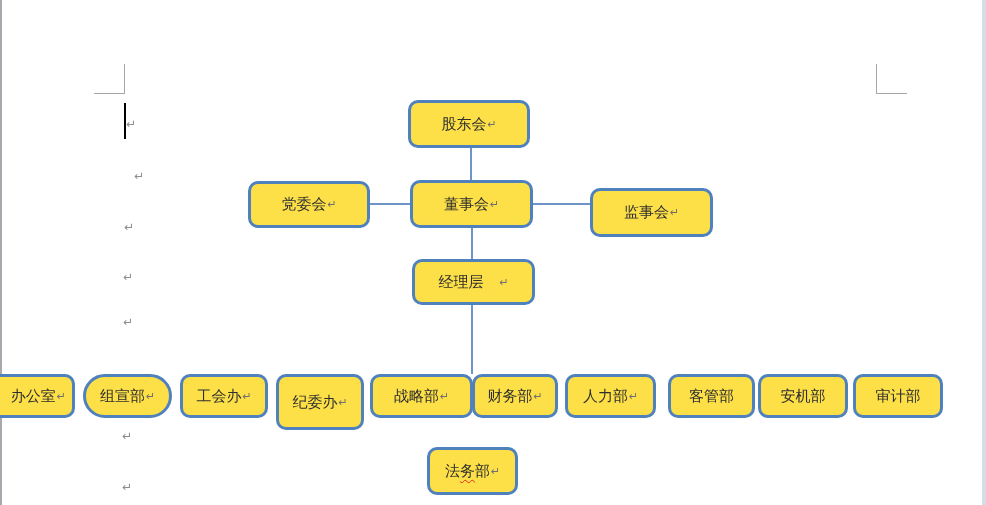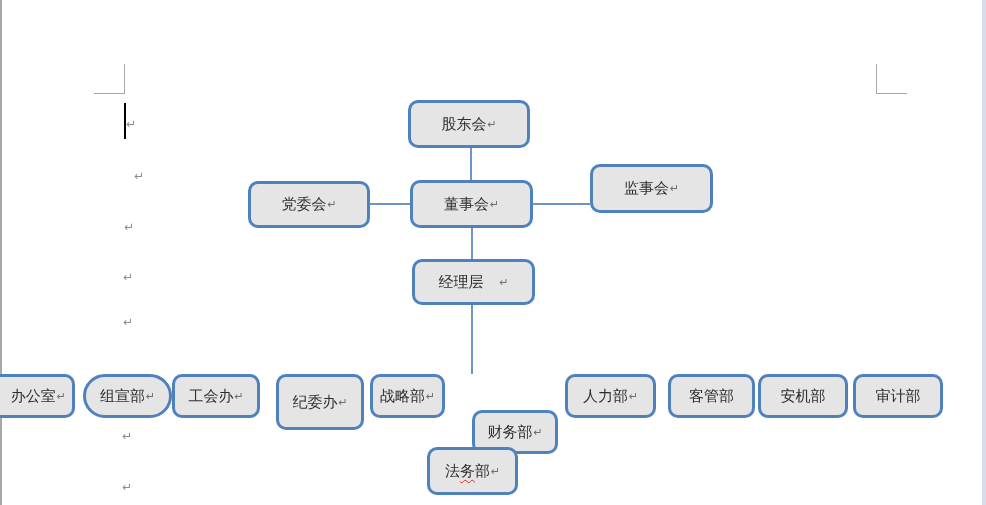--- a/index.html
+++ b/index.html
@@ -14,21 +14,21 @@
   .corner{position:absolute;width:30px;height:29px;}
   .corner.tl{left:94px;top:64px;border-right:1px solid #a6a6a6;border-bottom:1px solid #a6a6a6;}
   .corner.tr{left:876px;top:64px;border-left:1px solid #a6a6a6;border-bottom:1px solid #a6a6a6;}
   .caret{position:absolute;left:124px;top:103px;width:2px;height:36px;background:#000;}
   .pmark{
     position:absolute;color:#8c8c8c;font-size:12px;line-height:12px;
     font-family:"DejaVu Sans","Liberation Sans",sans-serif;
   }
   
   .node{
-    position:absolute;box-sizing:border-box;background:#e5e5e5;
+    position:absolute;box-sizing:border-box;background:#fde047;
     border:3px solid #4f81bd;border-radius:10px;
     display:flex;align-items:center;justify-content:center;
     color:#2e2e2e;font-size:15px;white-space:nowrap;z-index:2;
   }
   .node .rmark{
     color:#6f6f6f;font-size:11px;margin-left:1px;
     font-family:"DejaVu Sans","Liberation Sans",sans-serif;
   }
   .conn{position:absolute;background:#6e95c7;z-index:1;}
   .misspell{
@@ -69,51 +69,51 @@
   </div>
 
   <div class="node" style="left:248px;top:181px;width:122px;height:47px;">
     <span>党委会</span>
       <span class="rmark">↵</span>
   </div>
   <div class="node" style="left:410px;top:180px;width:123px;height:48px;text-align:center;">
     <span>董事会</span>
       <span class="rmark">↵</span>
   </div>
-  <div class="node" style="left:590px;top:164px;width:123px;height:49px;">
+  <div class="node" style="left:590px;top:188px;width:123px;height:49px;">
     <span>监事会</span>
       <span class="rmark">↵</span>
   </div>
 
   <div class="node" style="left:412px;top:259px;width:123px;height:46px;gap:15px;">
     <span>经理层</span>
       <span class="rmark">↵</span>
   </div>
 
   <div class="node" style="left:-17px;top:374px;width:92px;height:44px;justify-content:flex-end;padding-right:6px;">
     <span>办公室</span>
       <span class="rmark">↵</span>
   </div>
   <div class="node" style="left:83px;top:374px;width:89px;height:44px;border-radius:22px;">
     <span>组宣部</span>
       <span class="rmark">↵</span>
   </div>
-  <div class="node" style="left:172px;top:374px;width:88px;height:44px;">
+  <div class="node" style="left:180px;top:374px;width:88px;height:44px;">
     <span>工会办</span>
       <span class="rmark">↵</span>
   </div>
   <div class="node" style="left:276px;top:374px;width:88px;height:56px;">
     <span>纪委办</span>
       <span class="rmark">↵</span>
   </div>
-  <div class="node" style="left:370px;top:374px;width:75px;height:44px;justify-content:center;">
+  <div class="node" style="left:370px;top:374px;width:103px;height:44px;justify-content:center;">
     <span>战略部</span>
       <span class="rmark">↵</span>
   </div>
-  <div class="node" style="left:472px;top:374px;width:86px;height:44px;margin-top:36px;">
+  <div class="node" style="left:472px;top:374px;width:86px;height:44px;">
     <span>财务部</span>
       <span class="rmark">↵</span>
   </div>
   <div class="node" style="left:565px;top:374px;width:91px;height:44px;">
     <span>人力部</span>
       <span class="rmark">↵</span>
   </div>
   <div class="node" style="left:758px;top:374px;width:90px;height:44px;">
     <span>安机部</span>
   </div>

